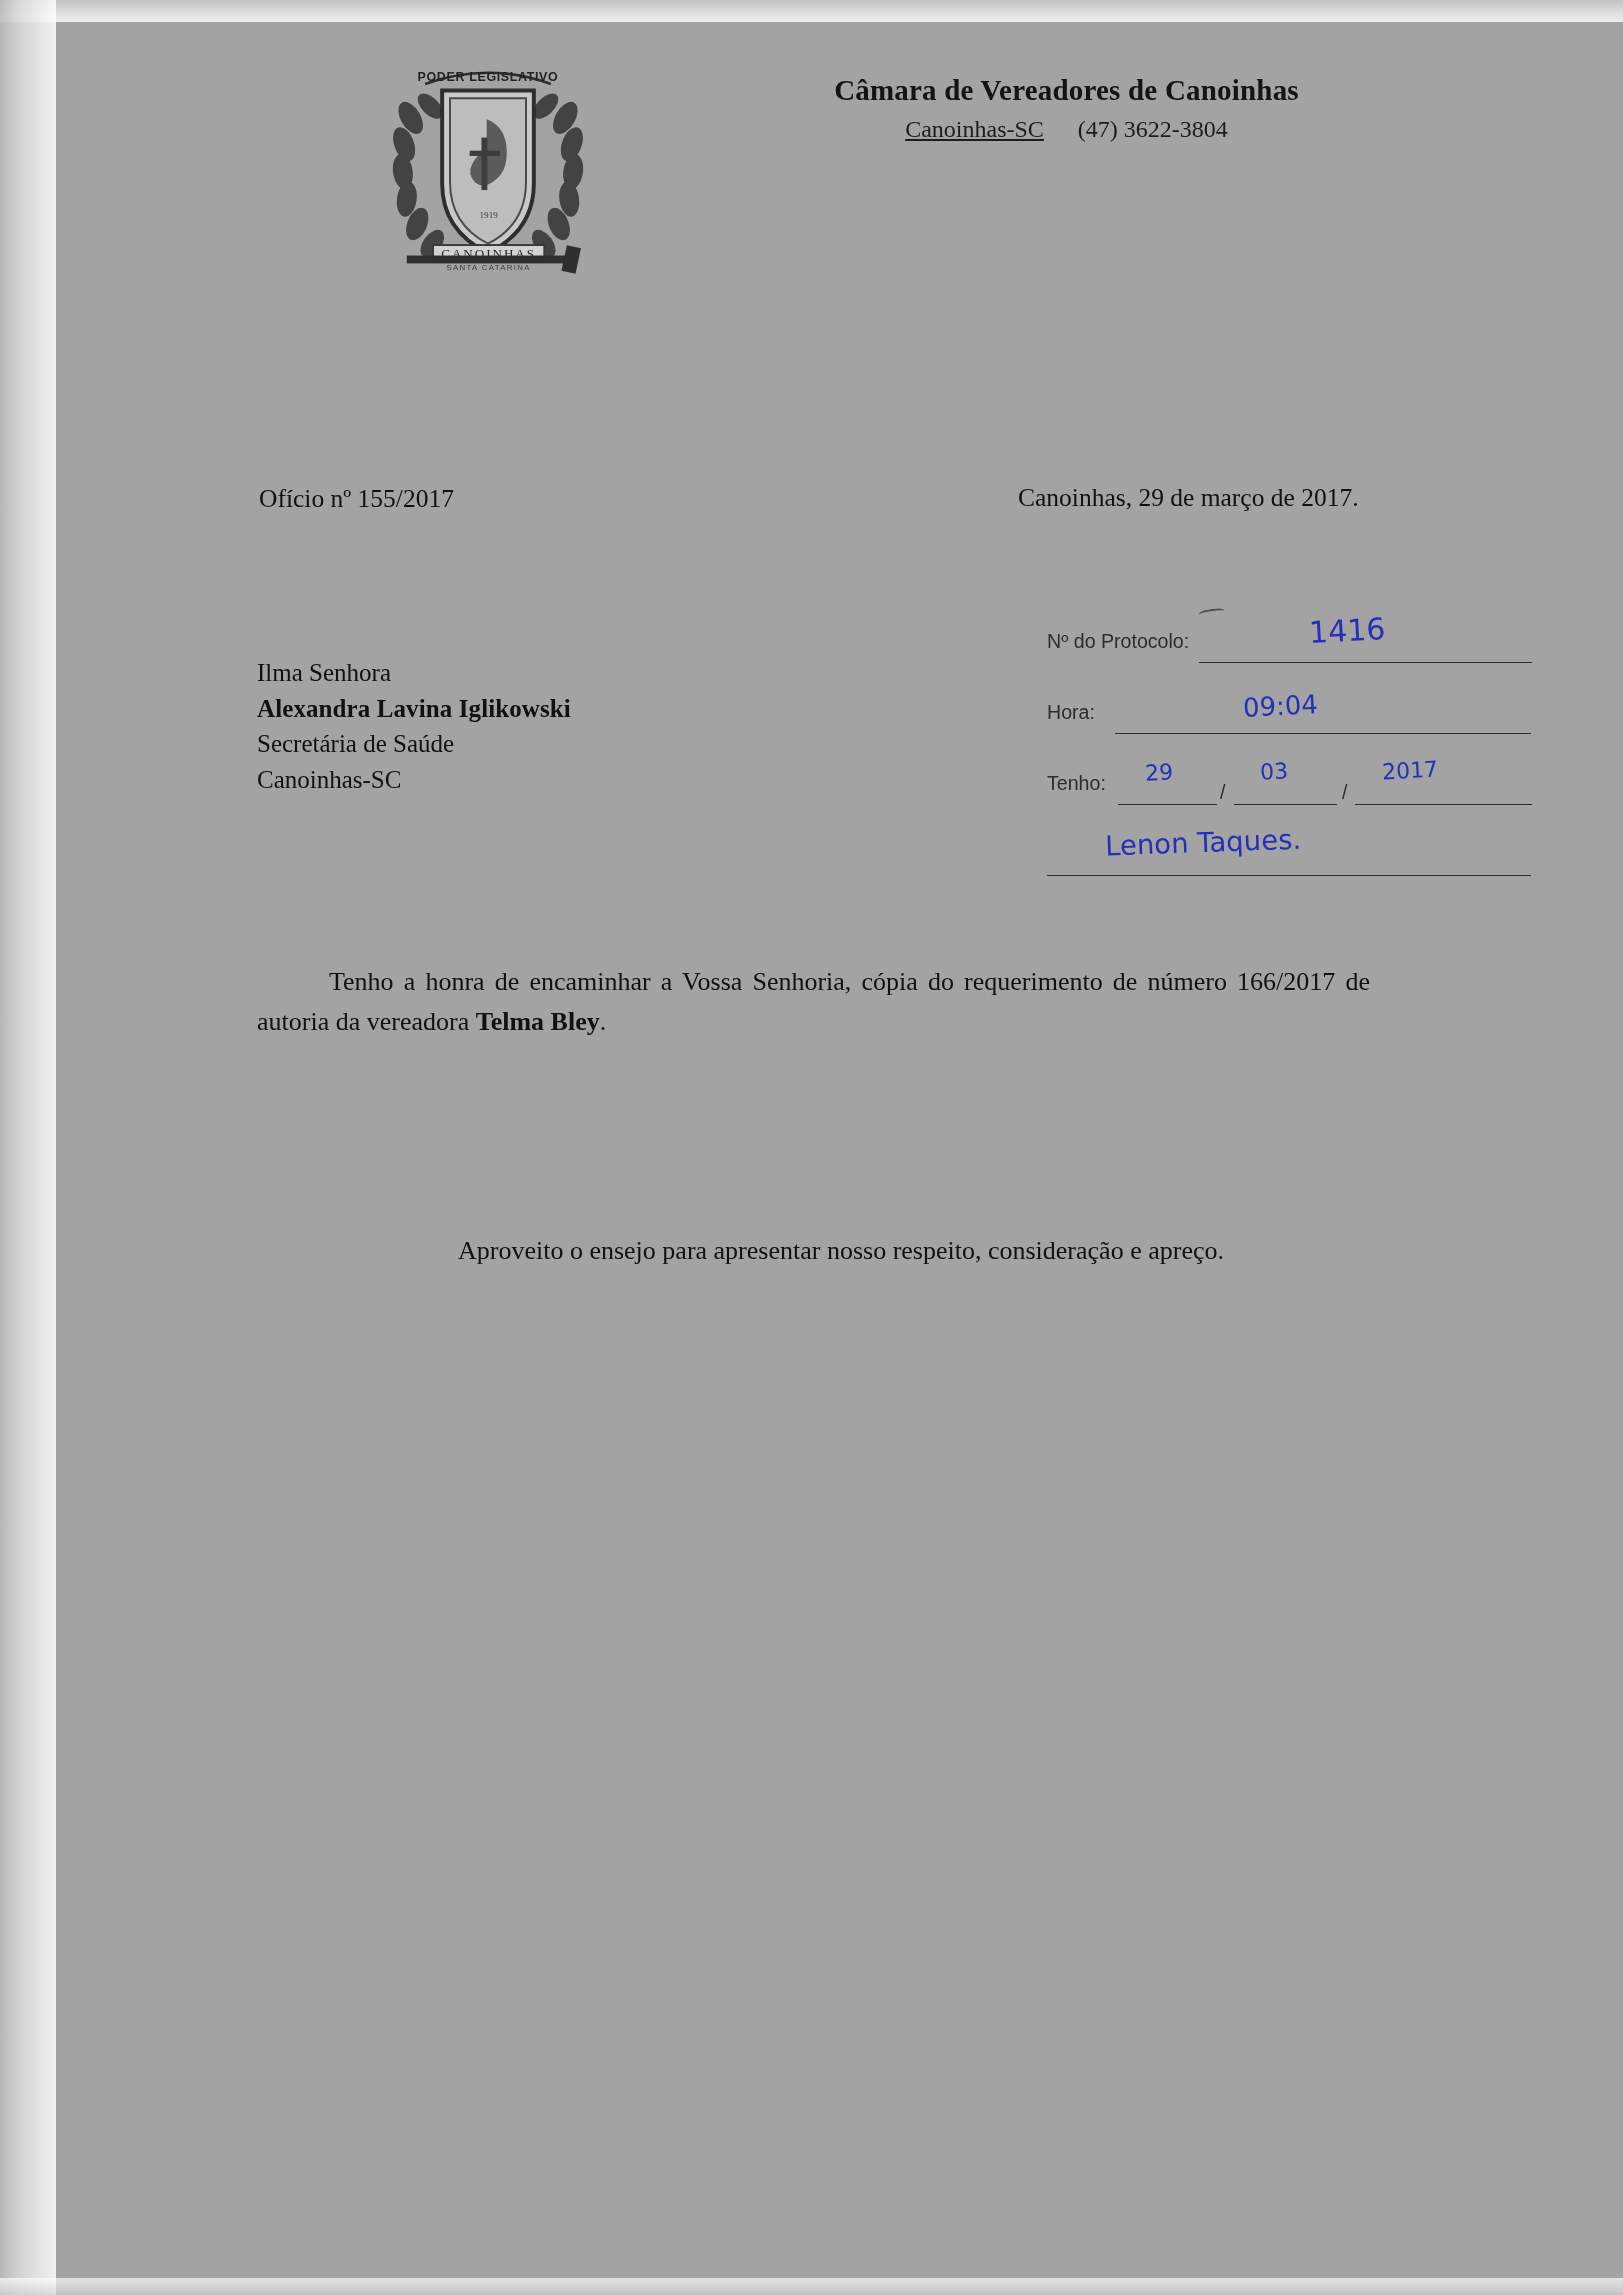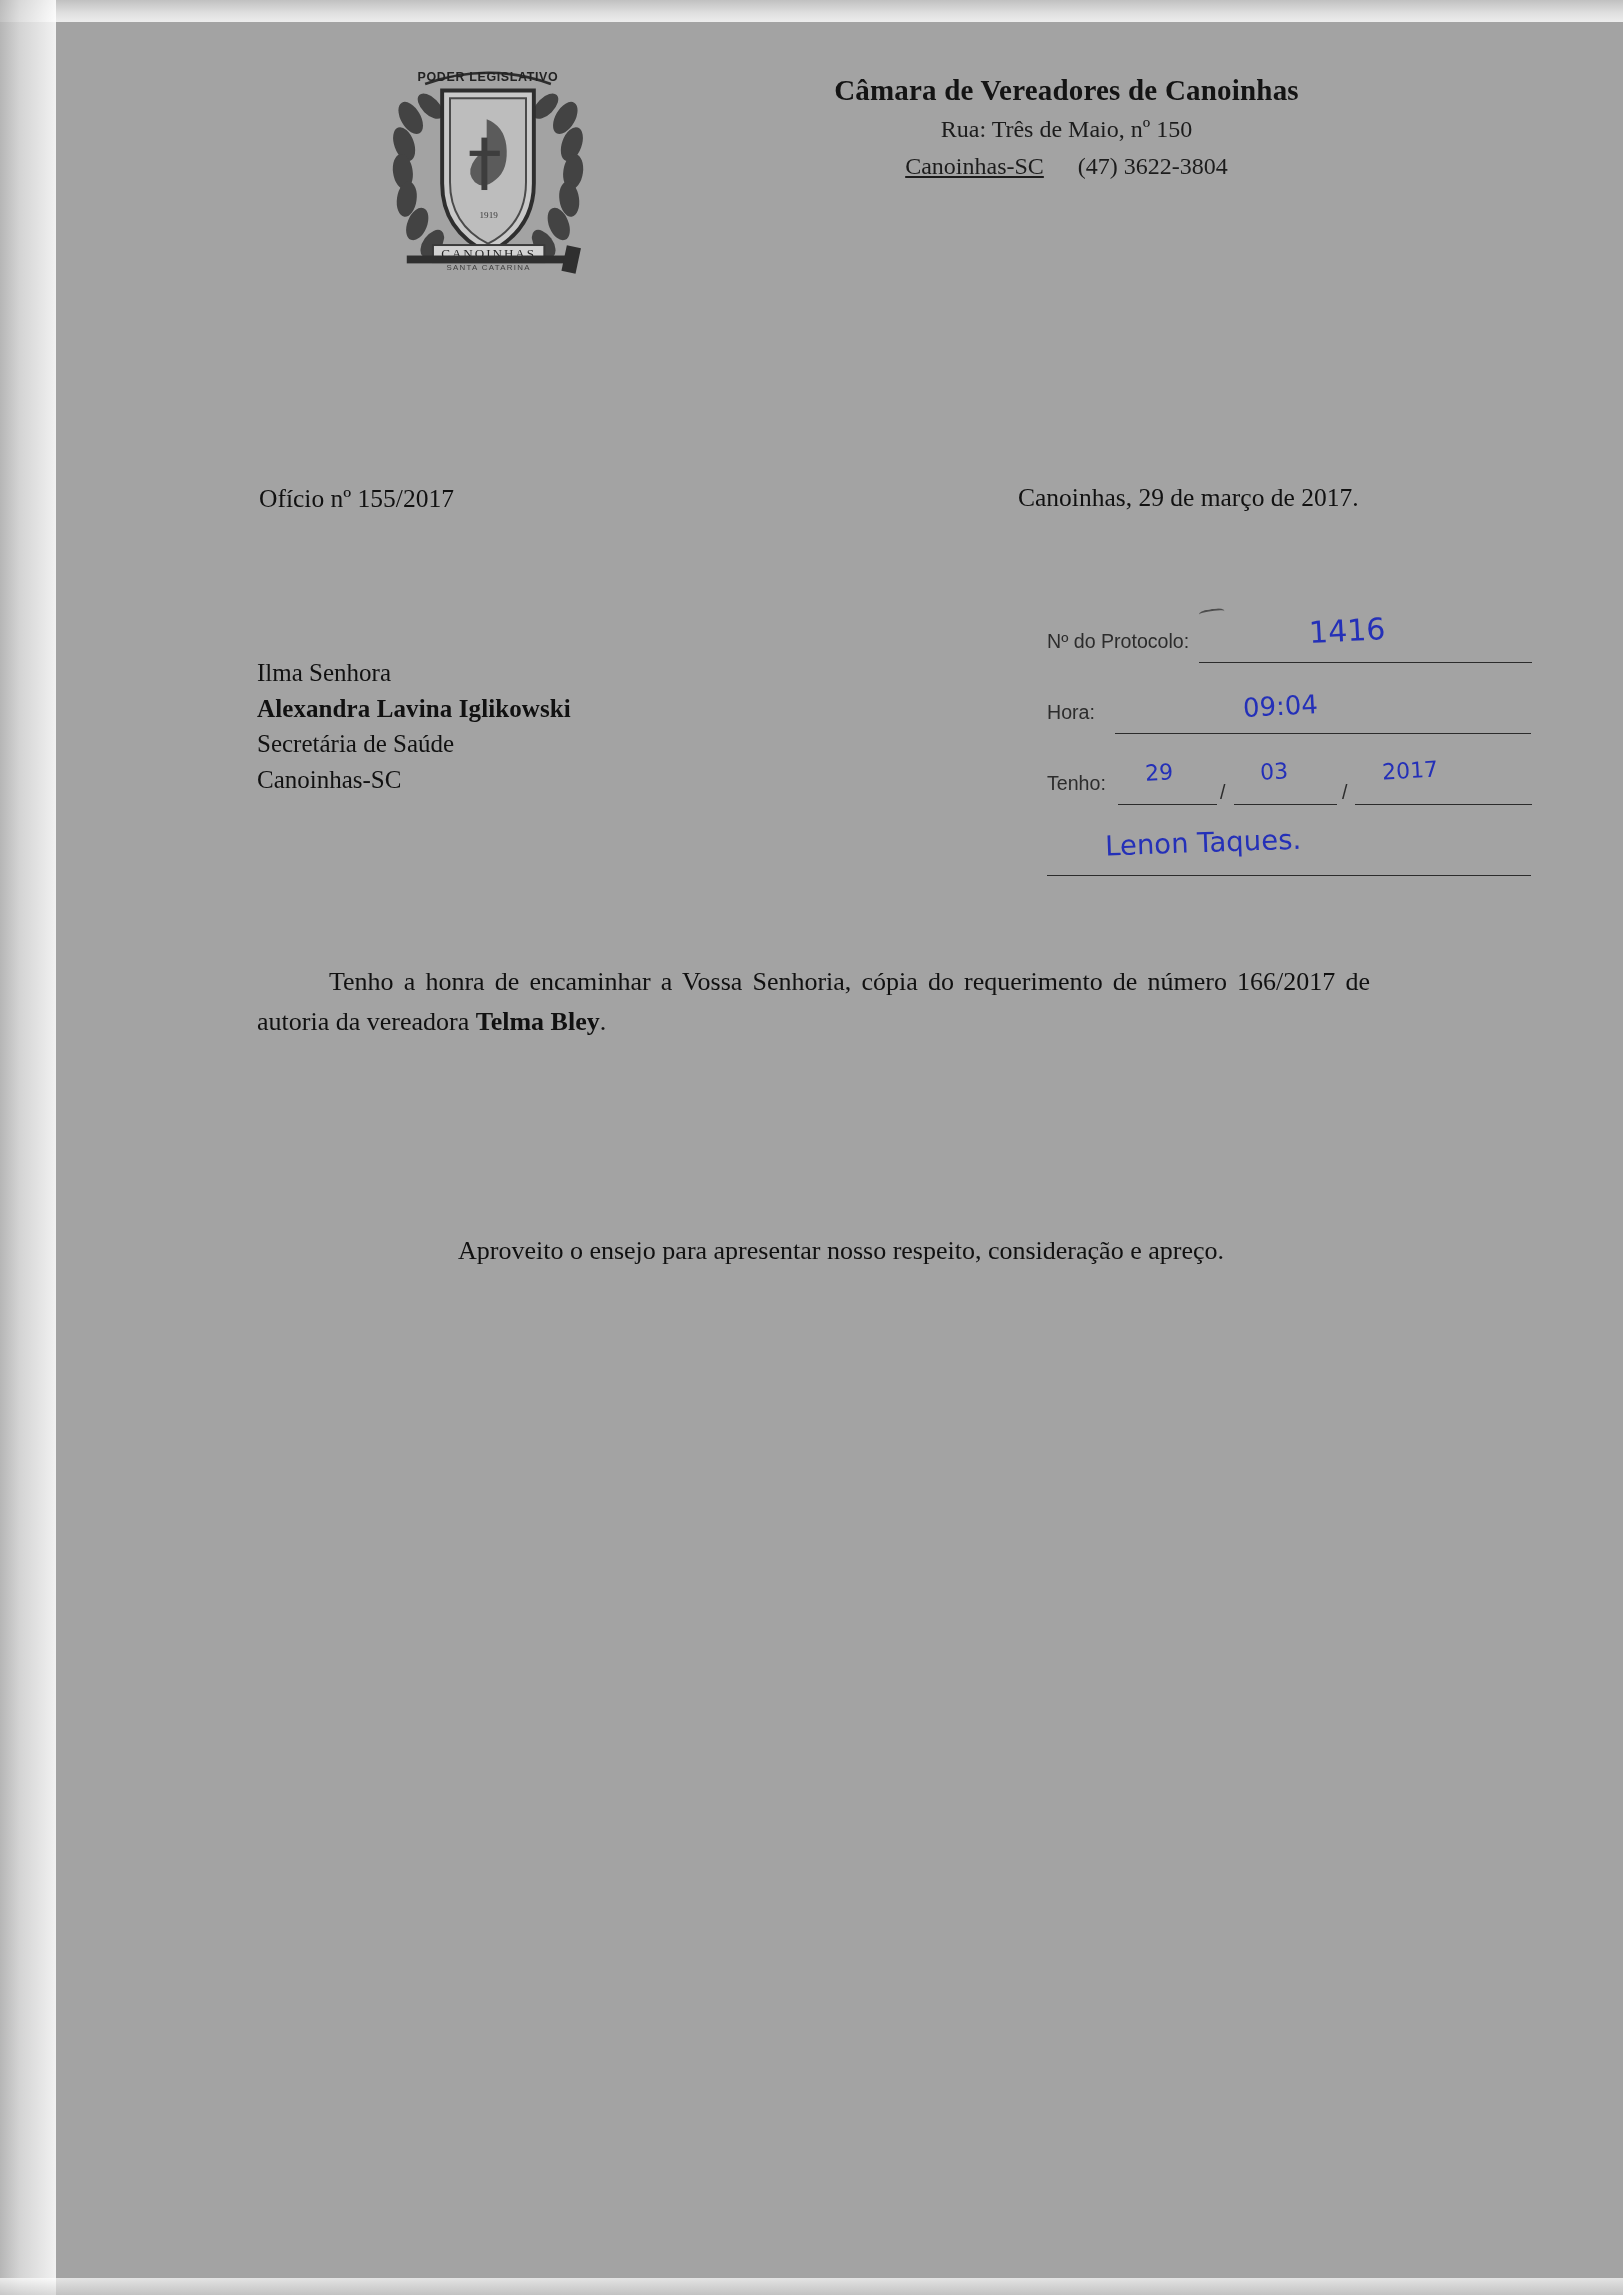--- a/index.html
+++ b/index.html
@@ -267,21 +267,20 @@
         <text x="181" y="322" font-family="Liberation Sans, sans-serif" font-size="12" fill="#3d3d3d" text-anchor="middle" letter-spacing="2">SANTA CATARINA</text>
 
         <rect x="56" y="300" width="250" height="12" fill="#2f2f2f"></rect>
         <rect x="296" y="286" width="22" height="40" fill="#2f2f2f" transform="rotate(12 307 306)"></rect>
         <text x="181" y="242" font-family="Liberation Serif, serif" font-size="14" fill="#3b3b3b" text-anchor="middle">1919</text>
       </svg>
     </div>
 
     <div class="header-text">
       <div class="org-name">Câmara de Vereadores de Canoinhas</div>
-      <div class="org-addr">Rua: Três de Maio, nº 150</div>
       <div class="org-city-line">
         <span class="org-city">Canoinhas-SC</span><span class="org-phone">(47) 3622-3804</span>
       </div>
     </div>
   </div>
 
   <div class="oficio">Ofício nº 155/2017</div>
   <div class="place-date">Canoinhas, 29 de março de 2017.</div>
 
   <div class="recipient">

